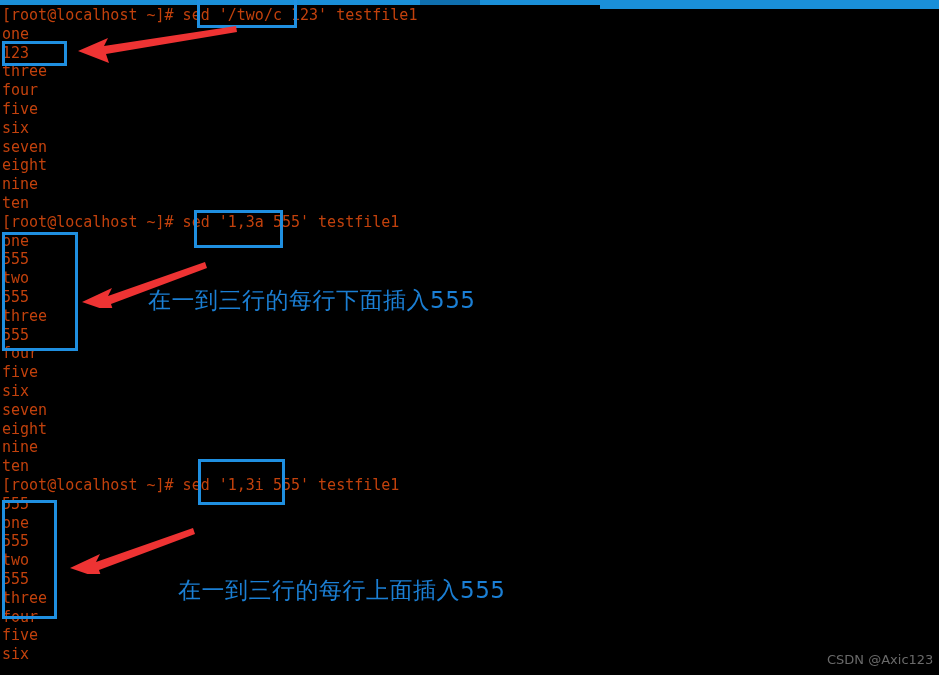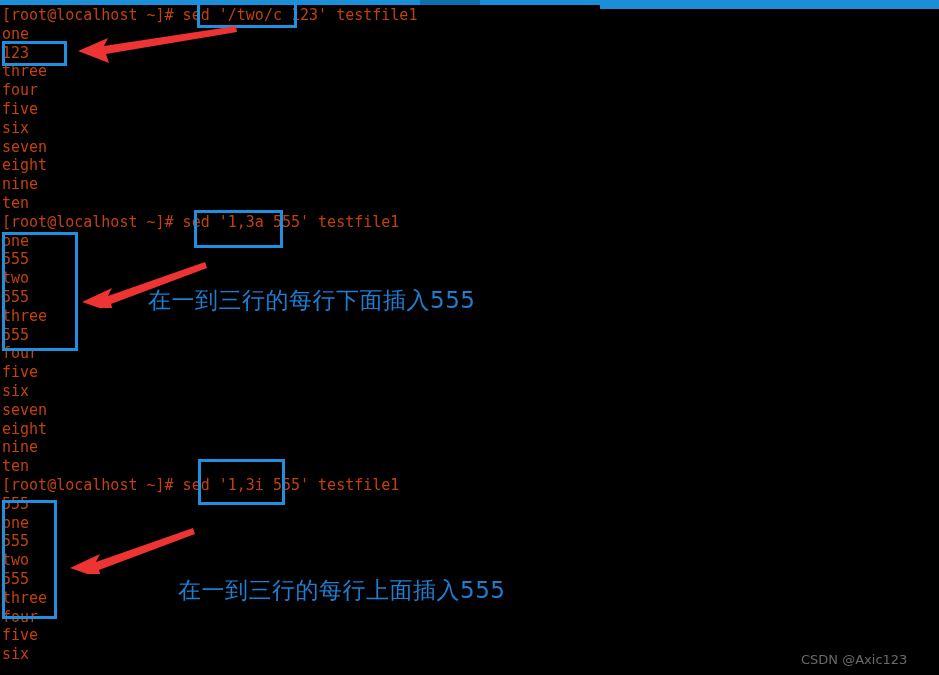--- a/index.html
+++ b/index.html
@@ -123,15 +123,15 @@
   </svg>
 
   <svg class="arrow" style="left:70px; top:528px; width:125px; height:46px;" viewBox="0 0 125 46">
     <polygon points="0,40 30,26 26,34 123,0 125,6 29,42 32,51" fill="#ee3333"></polygon>
   </svg>
 
   <div class="caption" style="left:148px; top:285px;">在一到三行的每行下面插入555</div>
 
   <div class="caption" style="left:164px; top:575px;margin-left:14px;">在一到三行的每行上面插入555</div>
 
-  <div class="watermark" style="left:801px; top:652px;">CSDN @Axic123</div>
+  <div class="watermark" style="left:827px; top:652px;">CSDN @Axic123</div>
 
 </div>
 
 </body></html>

